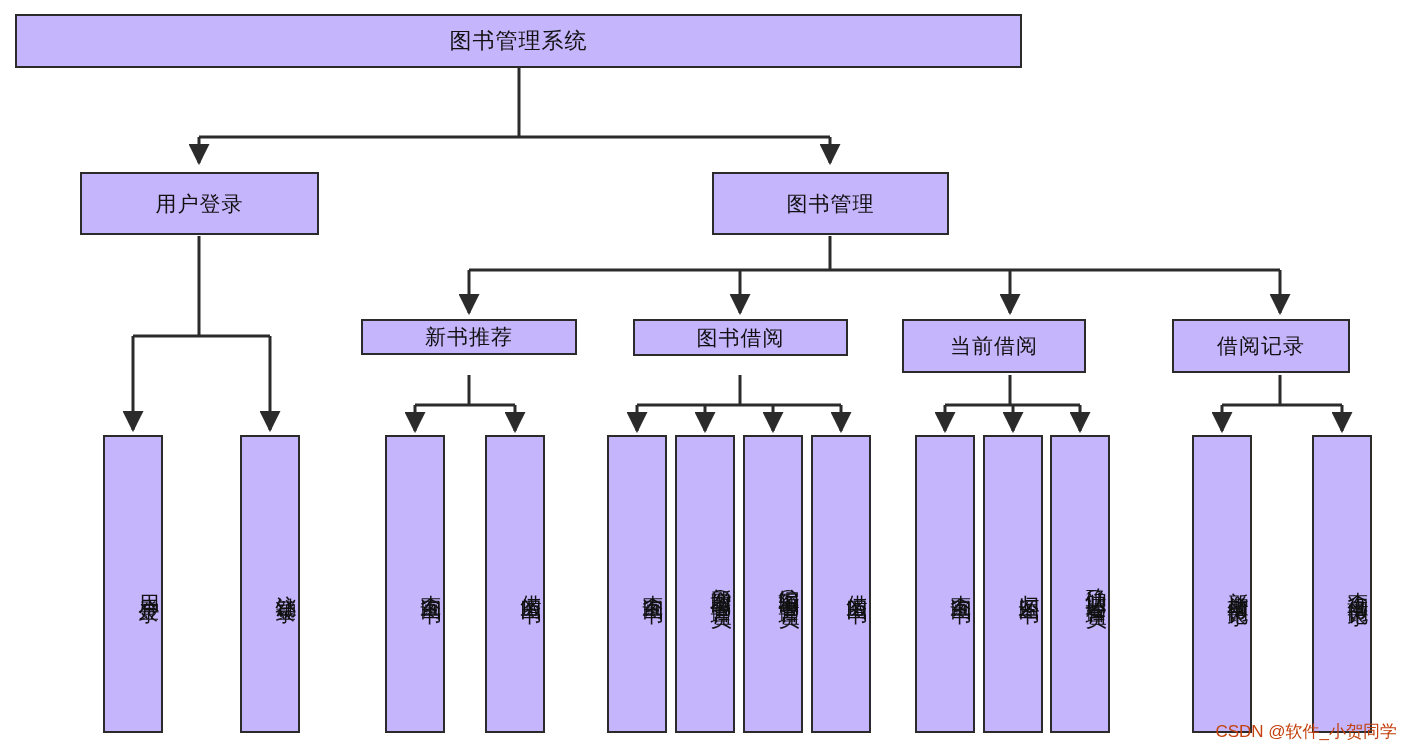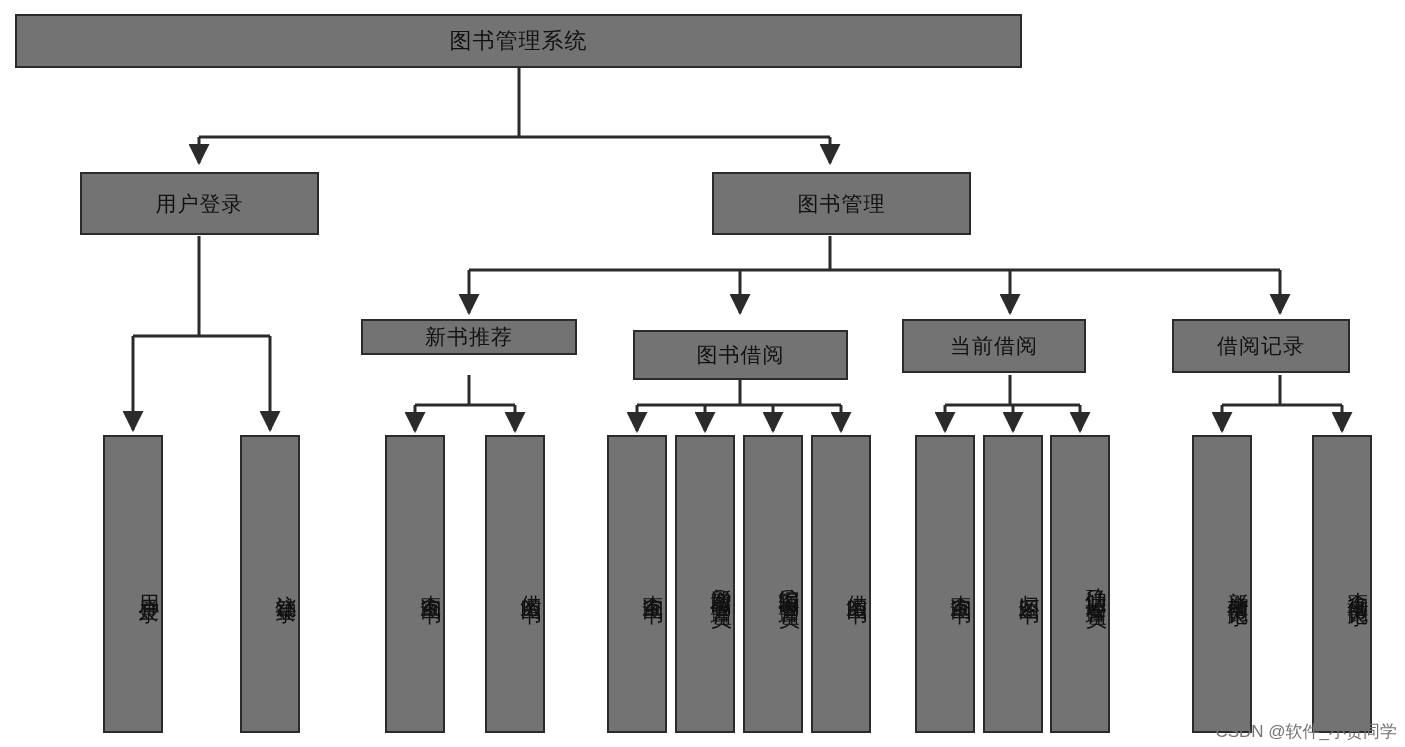--- a/index.html
+++ b/index.html
@@ -22,21 +22,21 @@
     left: 0;
     top: 0;
     width: 1405px;
     height: 747px;
     pointer-events: none;
   }
   .node {
     position: absolute;
     box-sizing: border-box;
     border: 2px solid #2b2b2b;
-    background: #737373;
+    background: #c4b5fd;
     display: flex;
     align-items: center;
     justify-content: center;
     color: #111111;
     z-index: 2;
   }
   .node.h {
     font-size: 21px;
     letter-spacing: 1px;
     line-height: 1.2;
@@ -59,21 +59,21 @@
     writing-mode: vertical-rl;
     text-orientation: upright;
     display: block;
     white-space: nowrap;
   }
   .watermark {
     position: absolute;
     right: 8px;
     bottom: 4px;
     font-size: 17px;
-    color: #737373;
+    color: #c2410c;
     z-index: 3;
     white-space: nowrap;
   }
 </style>
 </head>
 <body>
 
 <div id="canvas">
 
   <svg id="edges" viewBox="0 0 1405 747" xmlns="http://www.w3.org/2000/svg">
@@ -127,29 +127,29 @@
   </svg>
 
   <div class="node h root" style="left:15px; top:14px; width:1007px; height:54px;">
     <span>图书管理系统</span>
   </div>
 
   <div class="node h" style="left:80px; top:172px; width:239px; height:63px;">
     <span>用户登录</span>
   </div>
 
-  <div class="node h" style="left:712px; top:172px; width:259px; height:63px;">
+  <div class="node h" style="left:712px; top:172px; width:237px; height:63px;">
     <span>图书管理</span>
   </div>
 
   <div class="node h" style="left:361px; top:319px; width:216px; height:36px;">
     <span>新书推荐</span>
   </div>
 
-  <div class="node h" style="left:633px; top:330px; width:215px; height:50px;">
+  <div class="node h" style="left:633px; top:319px; width:215px; height:37px;">
     <span>图书借阅</span>
   </div>
 
   <div class="node h" style="left:902px; top:319px; width:184px; height:54px;">
     <span>当前借阅</span>
   </div>
 
   <div class="node h" style="left:1172px; top:319px; width:178px; height:54px;">
     <span>借阅记录</span>
   </div>

